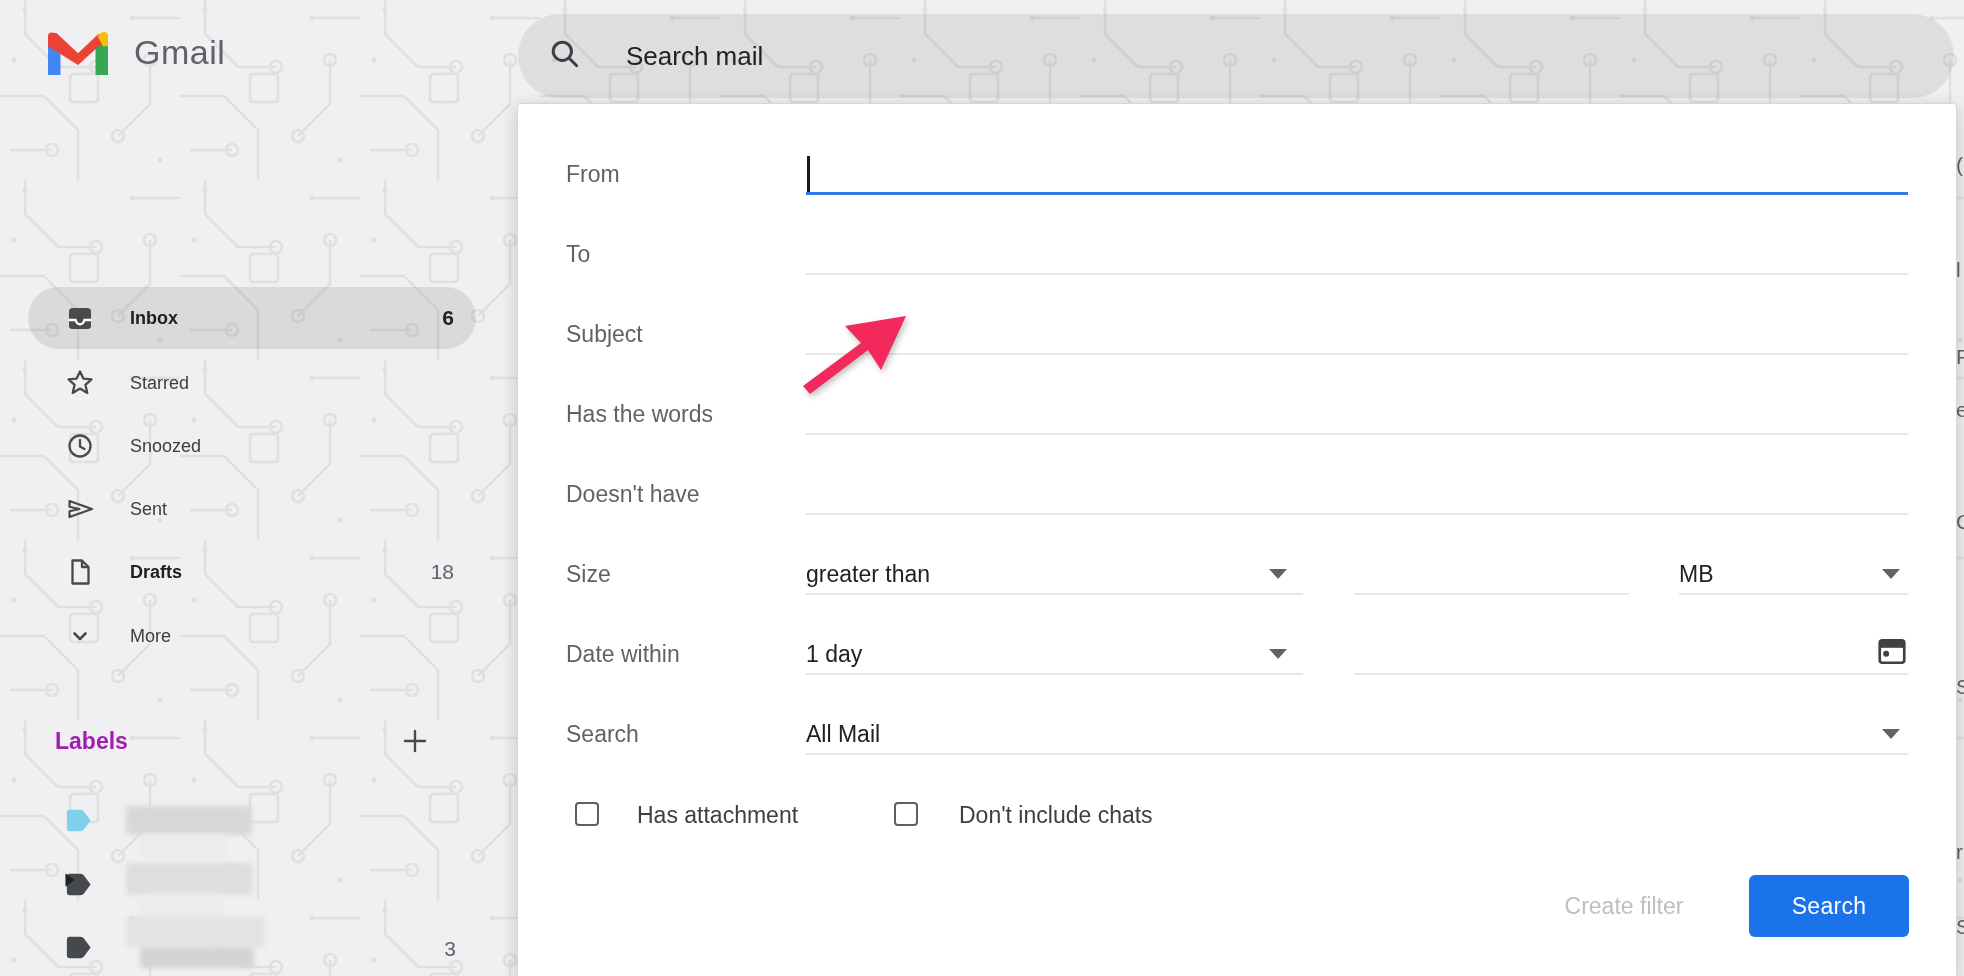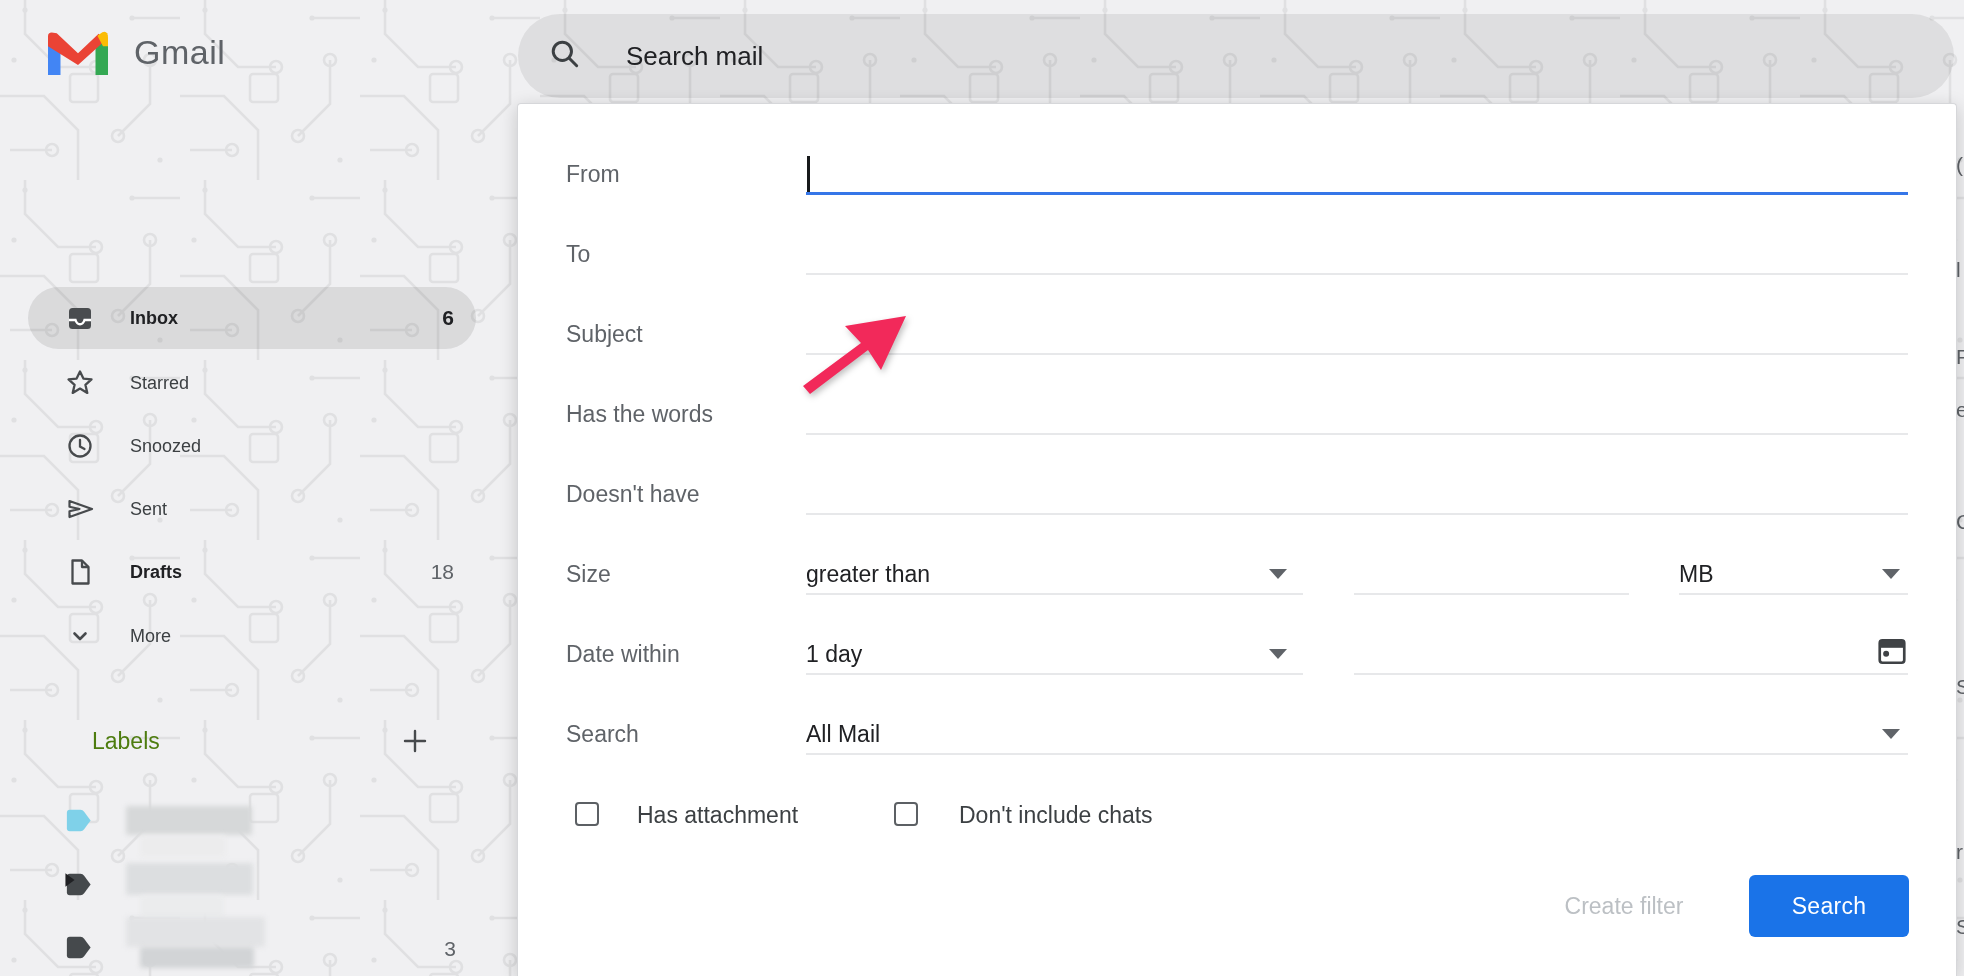--- a/index.html
+++ b/index.html
@@ -19,21 +19,21 @@
   .compose-label{margin-left:30px;font-size:24px;color:#3c4043;letter-spacing:.3px;}
   .nav-item{position:absolute;left:28px;width:448px;height:62px;display:flex;align-items:center;
             border-radius:31px;cursor:pointer;}
   .nav-item .nicon{width:32px;margin-left:36px;display:flex;justify-content:center;}
   .nav-label{margin-left:34px;font-size:18px;color:#3c4043;}
   .nav-label.bold{font-weight:bold;color:#202124;}
   .nav-count{position:absolute;right:22px;font-size:21px;color:#5f6368;}
   .nav-count.bold{font-weight:bold;color:#202124;}
   .nav-active{background:rgba(68,71,70,.13);}
   .labels-head{position:absolute;left:55px;top:728px;width:421px;display:flex;align-items:center;}
-  .labels-title{font-size:23px;font-weight:400;color:#4d7c0f;margin-left:37px;}
+  .labels-title{font-size:23px;font-weight:700;color:#a21caf;}
   .labels-plus{position:absolute;right:46px;top:-2px;cursor:pointer;}
   .label-row{position:absolute;left:28px;width:448px;height:56px;display:flex;align-items:center;cursor:pointer;}
   .label-row .licon{margin-left:35px;}
   .blur-chip{position:absolute;filter:blur(2.5px);border-radius:2px;}
   .expander{position:absolute;left:36px;}
   
   .search-pill{position:absolute;left:518px;top:14px;width:1436px;height:84px;border-radius:42px;
                background:rgba(32,33,36,.085);z-index:2;display:flex;align-items:center;cursor:text;gap:16px;}
   .search-ph{margin-left:28px;font-size:26px;color:#202124;}
   .search-pill .mag{margin-left:30px;}

